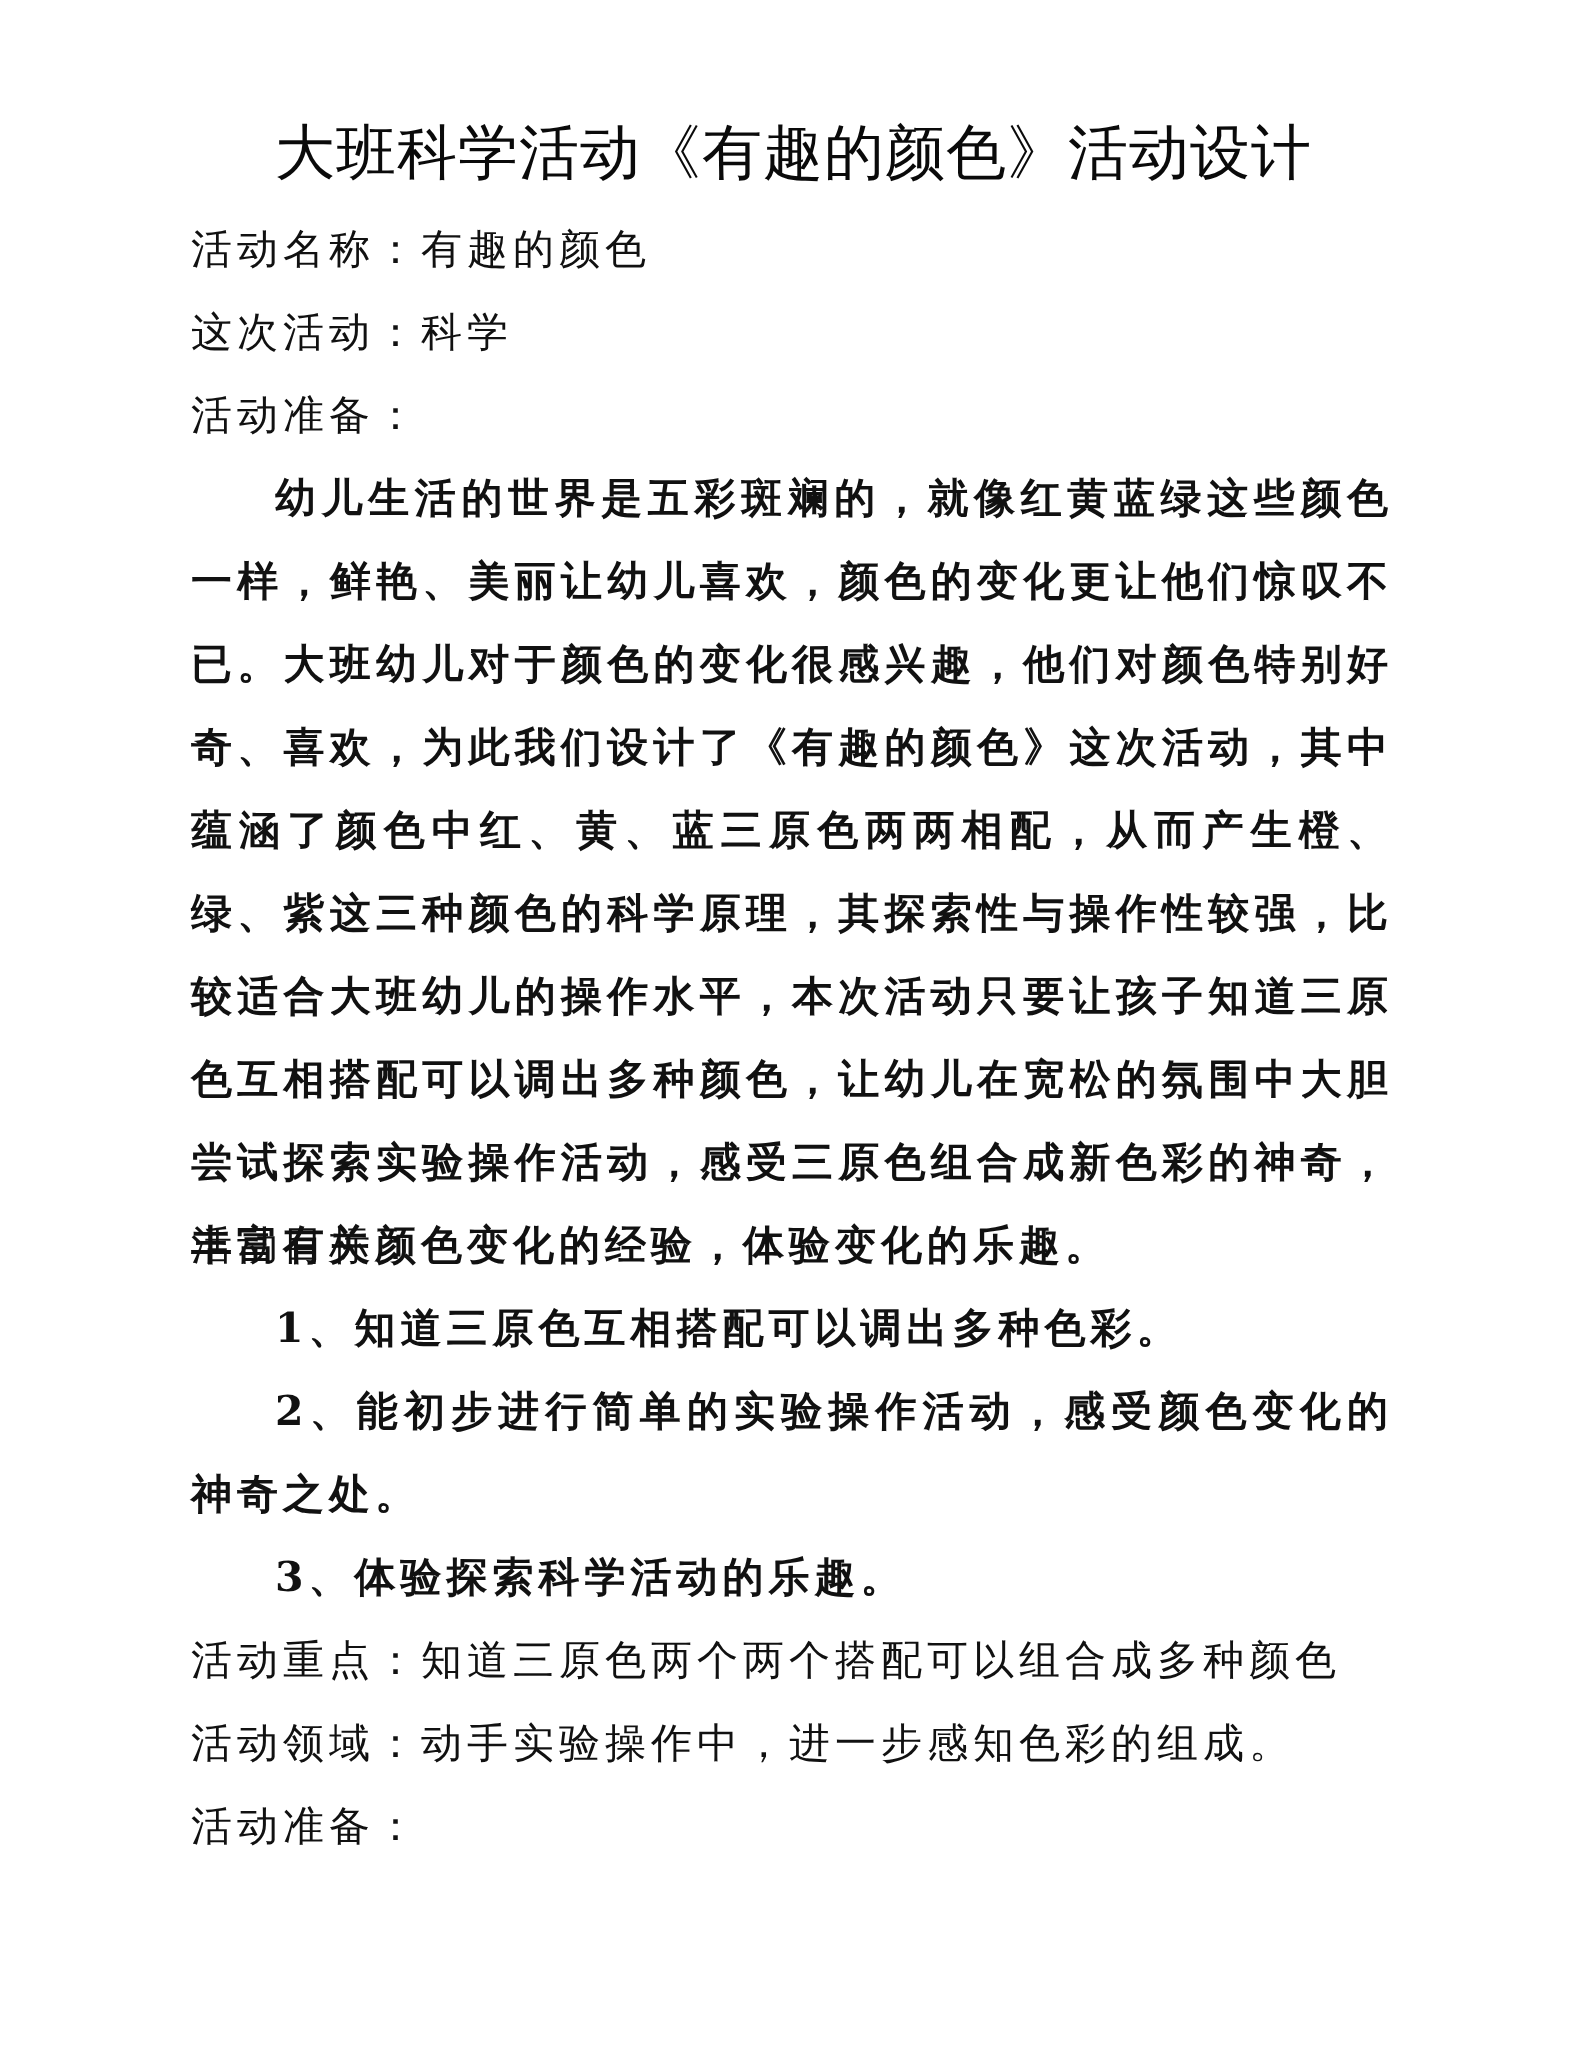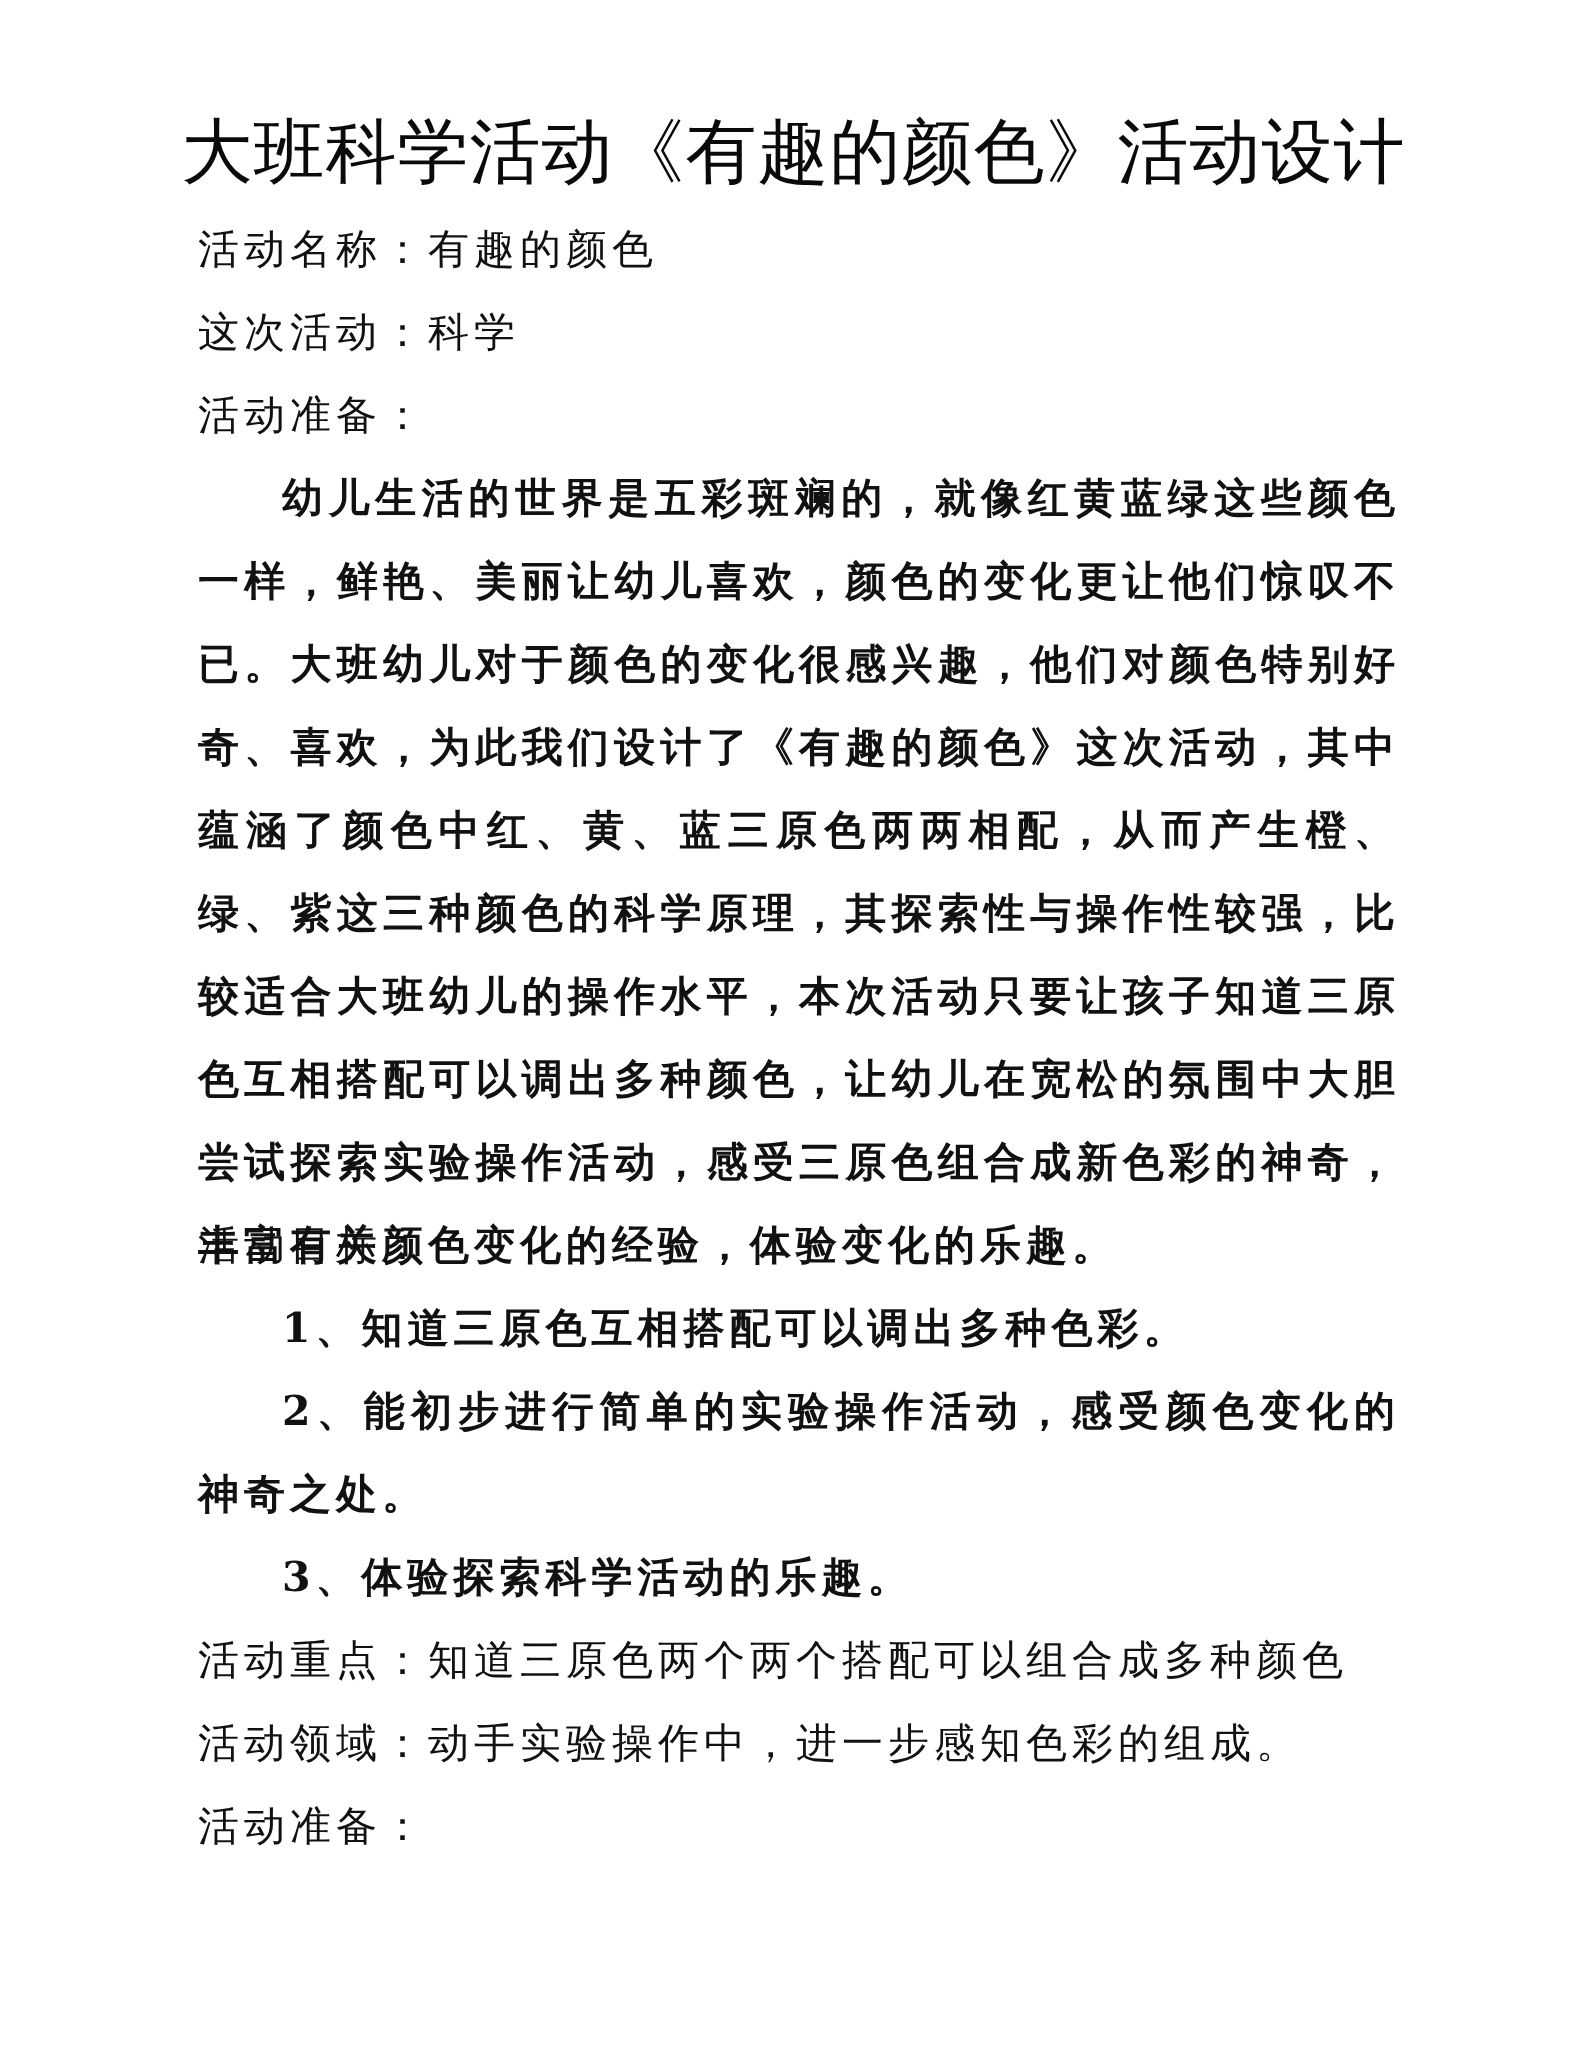--- a/index.html
+++ b/index.html
@@ -22,29 +22,29 @@
       width: 1587px;
       height: 2049px;
       background: #ffffff;
     }
     .title {
       position: absolute;
       left: 0;
       width: 1587px;
       top: 112px;
       text-align: center;
-      font-size: 71px;
+      font-size: 60px;
       line-height: 80px;
       letter-spacing: 1px;
       color: #0a0a0a;
       white-space: nowrap;
     }
     .content {
       position: absolute;
-      left: 198px;
+      left: 191px;
       top: 208px;
       width: 1202px;
       font-size: 41px;
       line-height: 83px;
       letter-spacing: 5px;
       color: #111111;
     }
     .line {
       display: block;
       height: 83px;

